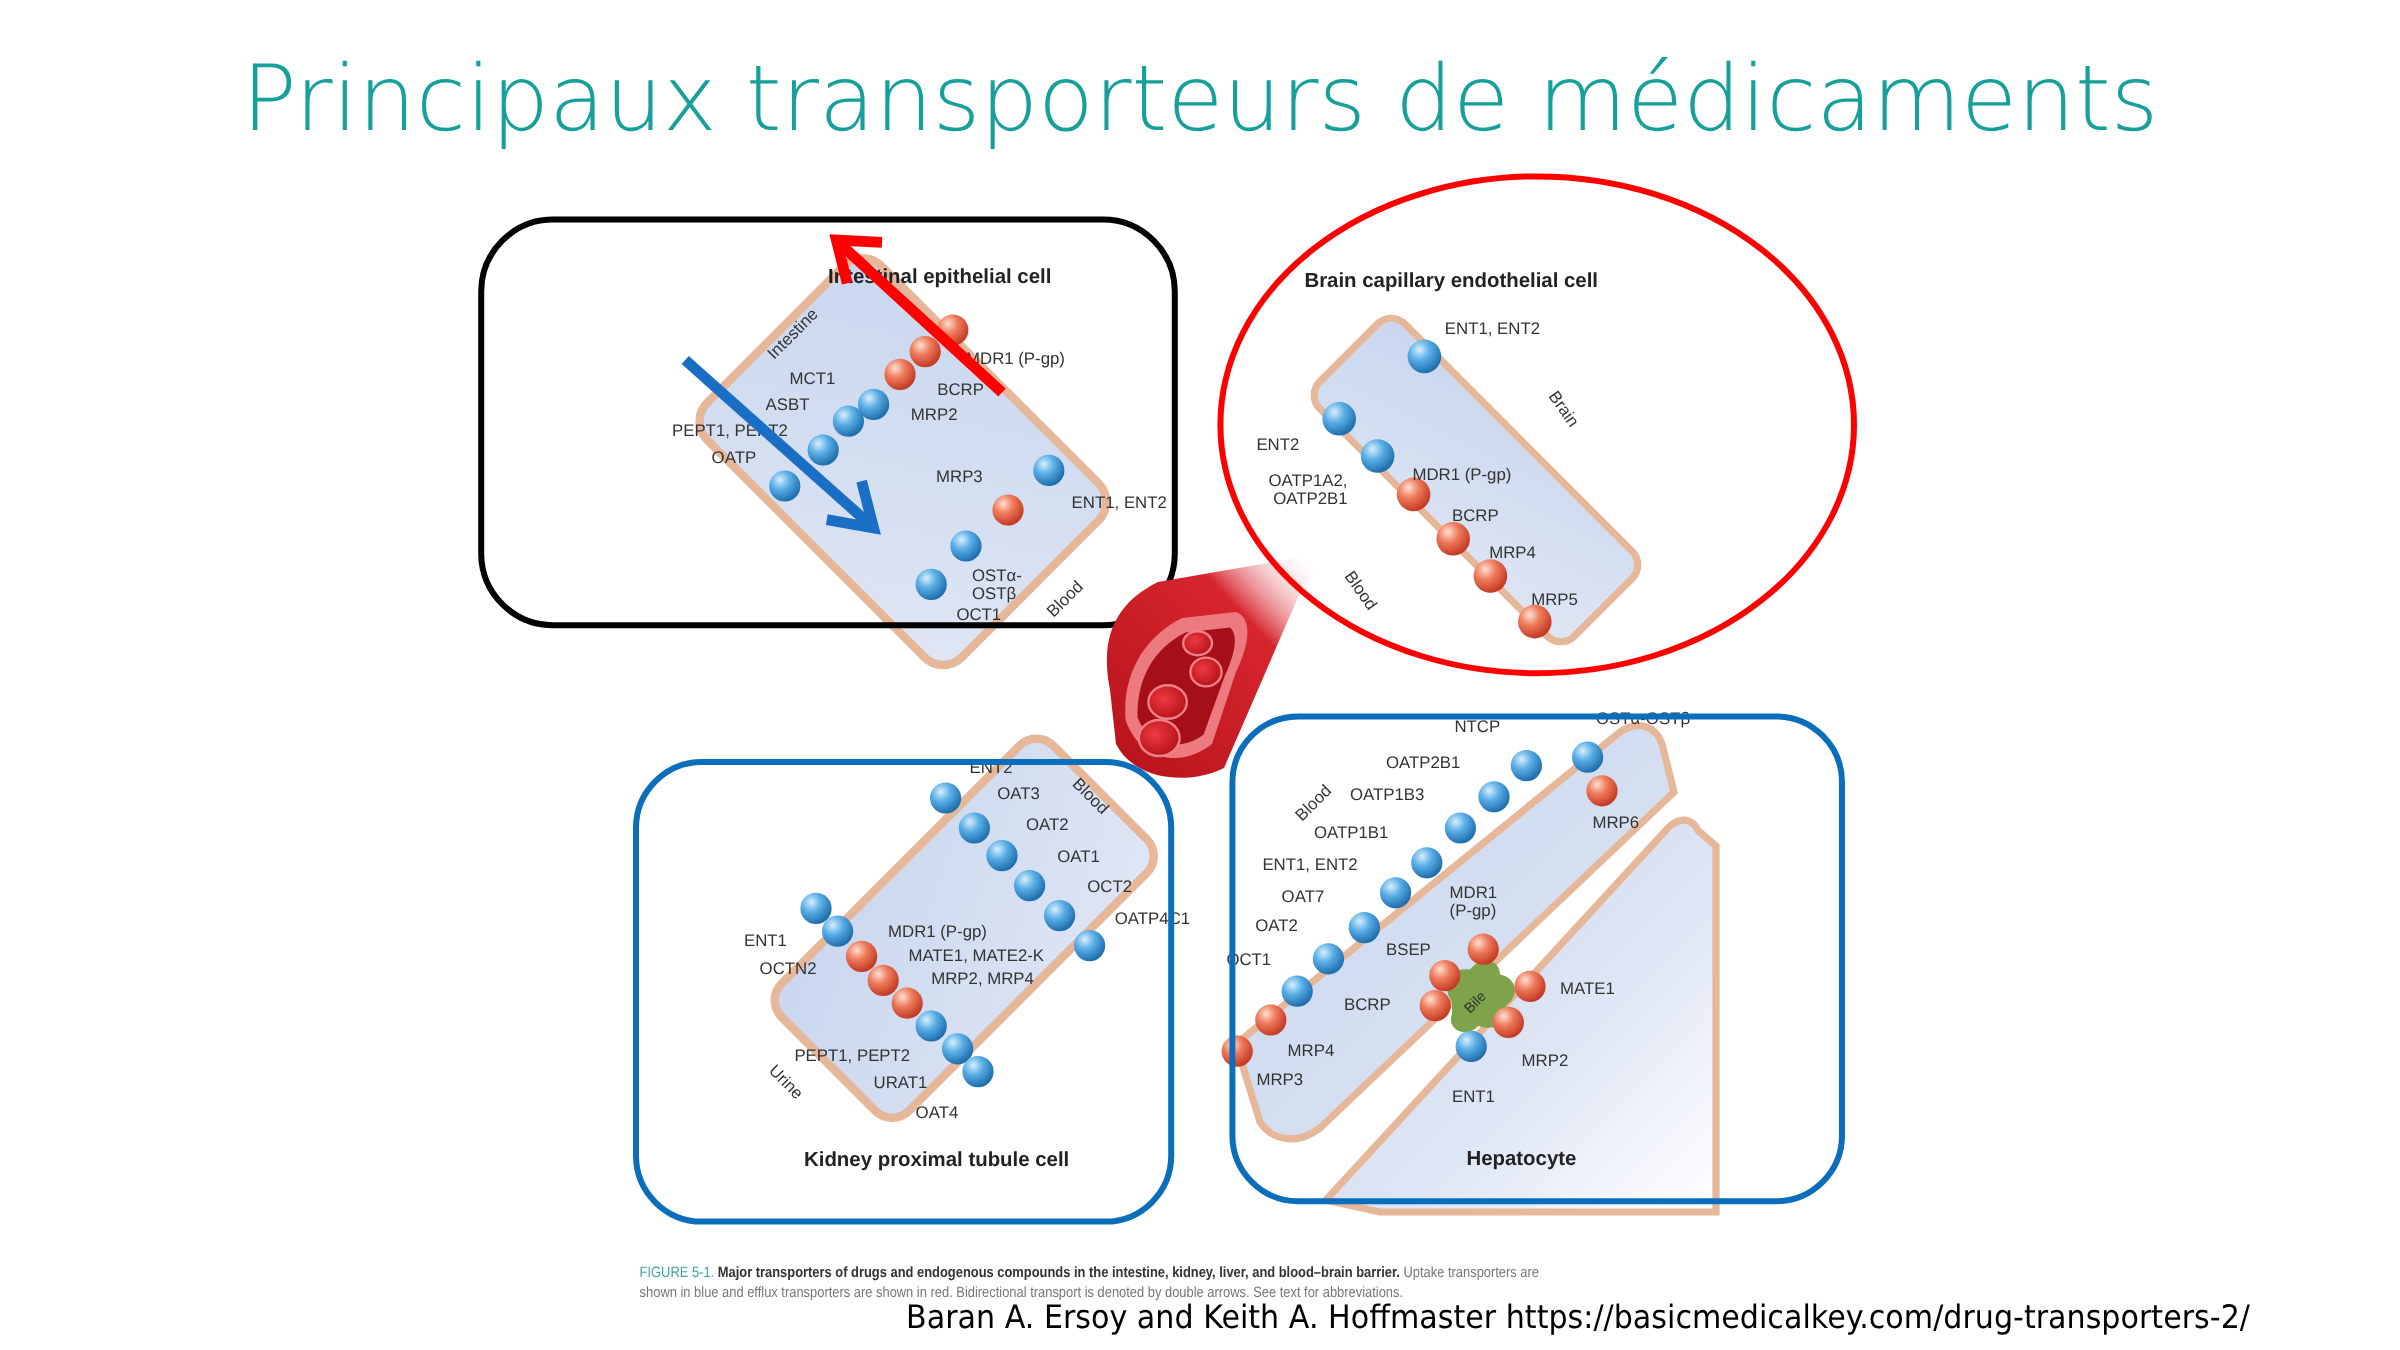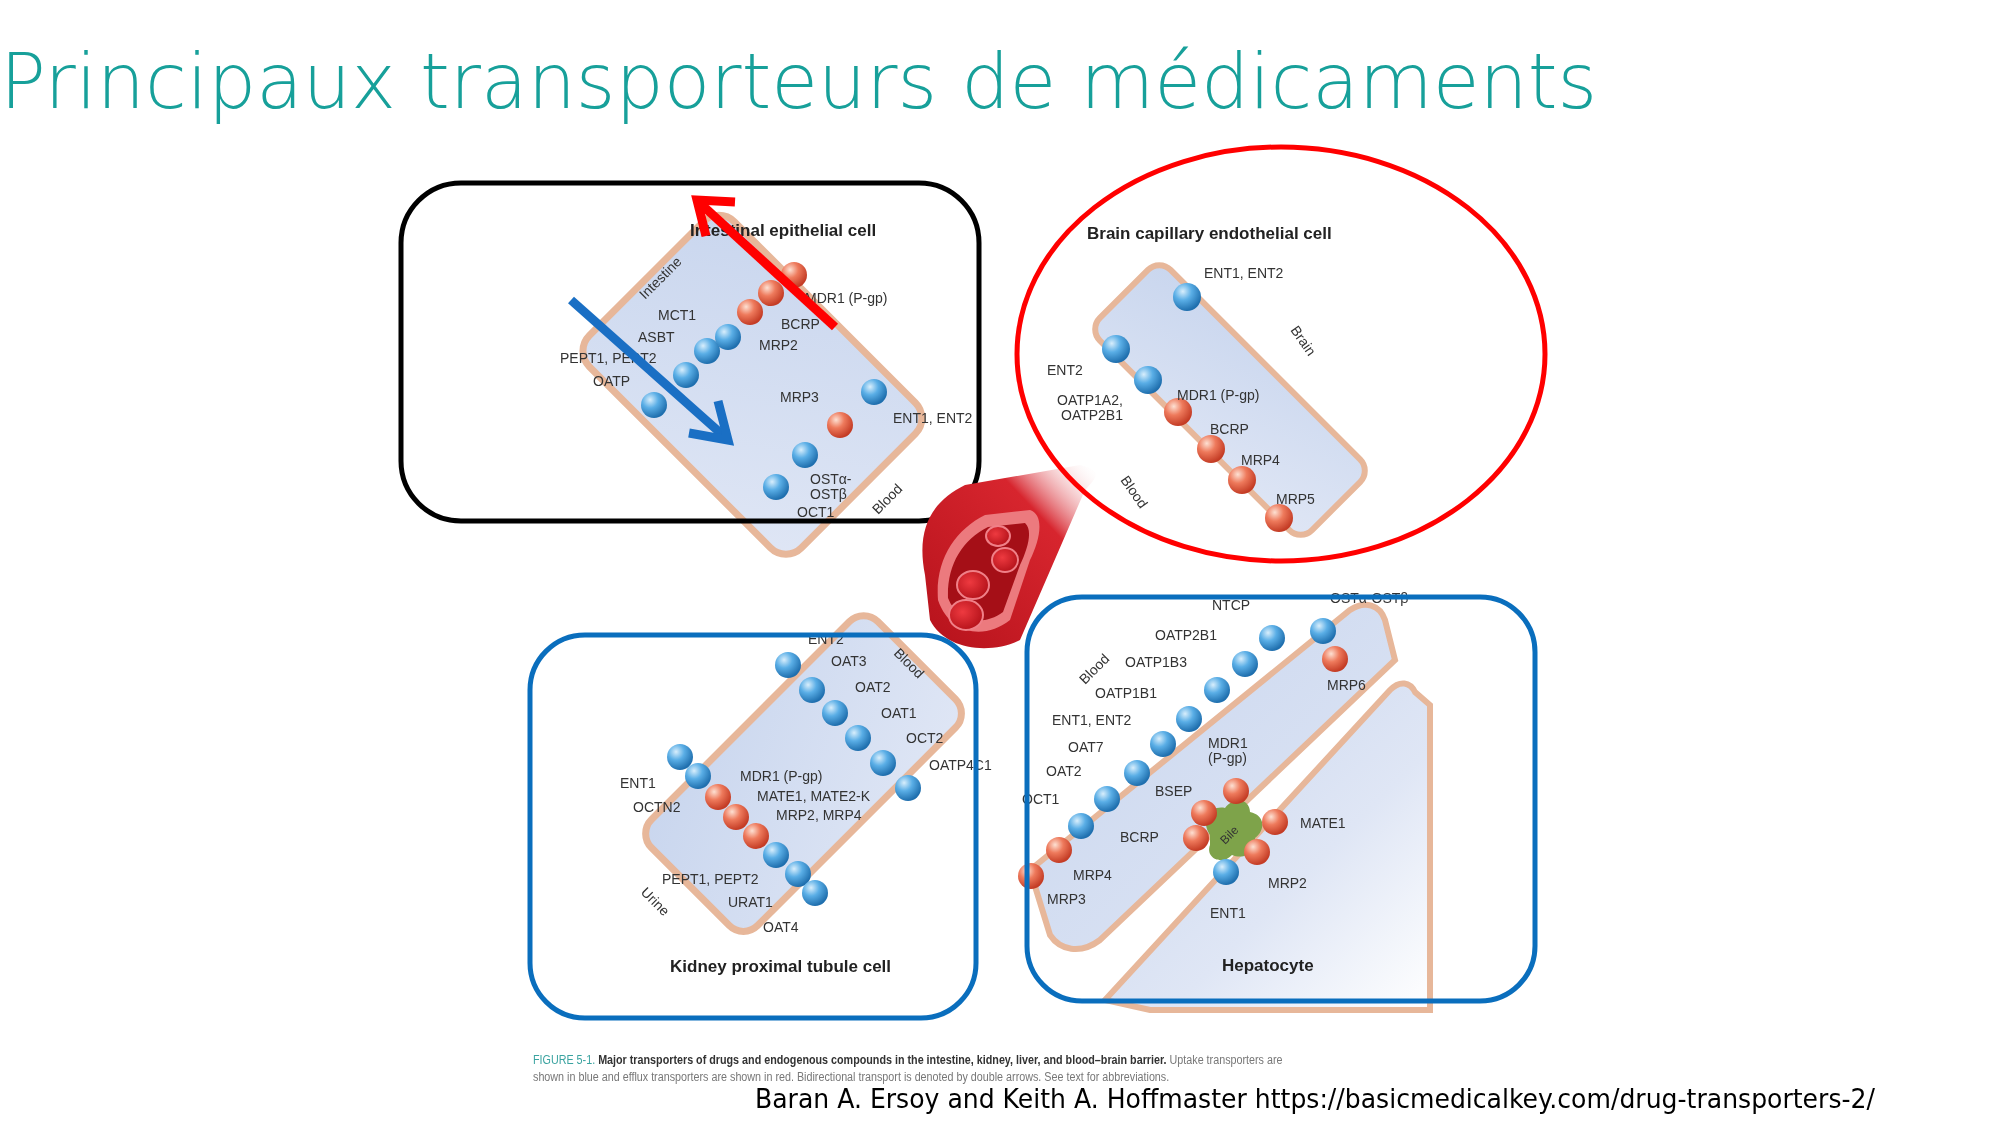--- a/index.html
+++ b/index.html
@@ -1,17 +1,17 @@
 <!DOCTYPE html>
 <html><head>
 <meta charset="utf-8">
 <style>
   html,body{margin:0;padding:0;background:#ffffff;}
   body{width:2000px;height:1125px;position:relative;overflow:hidden;font-family:"Liberation Sans",sans-serif;}
-  .title{position:absolute;left:0;width:2000px;top:32px;font-family:"DejaVu Sans",sans-serif;font-weight:200;font-size:76px;letter-spacing:0px;color:#17a09a;line-height:100px;}
+  .title{position:absolute;left:0;width:2000px;top:32px;text-align:center;font-family:"DejaVu Sans",sans-serif;font-weight:200;font-size:76px;letter-spacing:0px;color:#17a09a;line-height:100px;}
   svg.stage{position:absolute;left:0;top:0;}
   .lbl{font-family:"Liberation Sans",sans-serif;font-size:14px;fill:#333;}
   .hdr{font-family:"Liberation Sans",sans-serif;font-size:17px;font-weight:bold;fill:#222;}
   .caption{position:absolute;left:533px;top:1052px;width:960px;font-family:"Liberation Sans",sans-serif;font-size:12.5px;line-height:17px;color:#777;transform:scaleX(0.86);transform-origin:left top;white-space:nowrap;}
   .caption .fig{color:#3aa3a0;}
   .caption .bold{color:#333;font-weight:bold;}
   .credit{position:absolute;left:755px;top:1083px;font-family:"DejaVu Sans",sans-serif;font-size:27px;color:#000;white-space:nowrap;transform:scaleX(0.93);transform-origin:left top;}
 </style>
 </head>
 <body>

